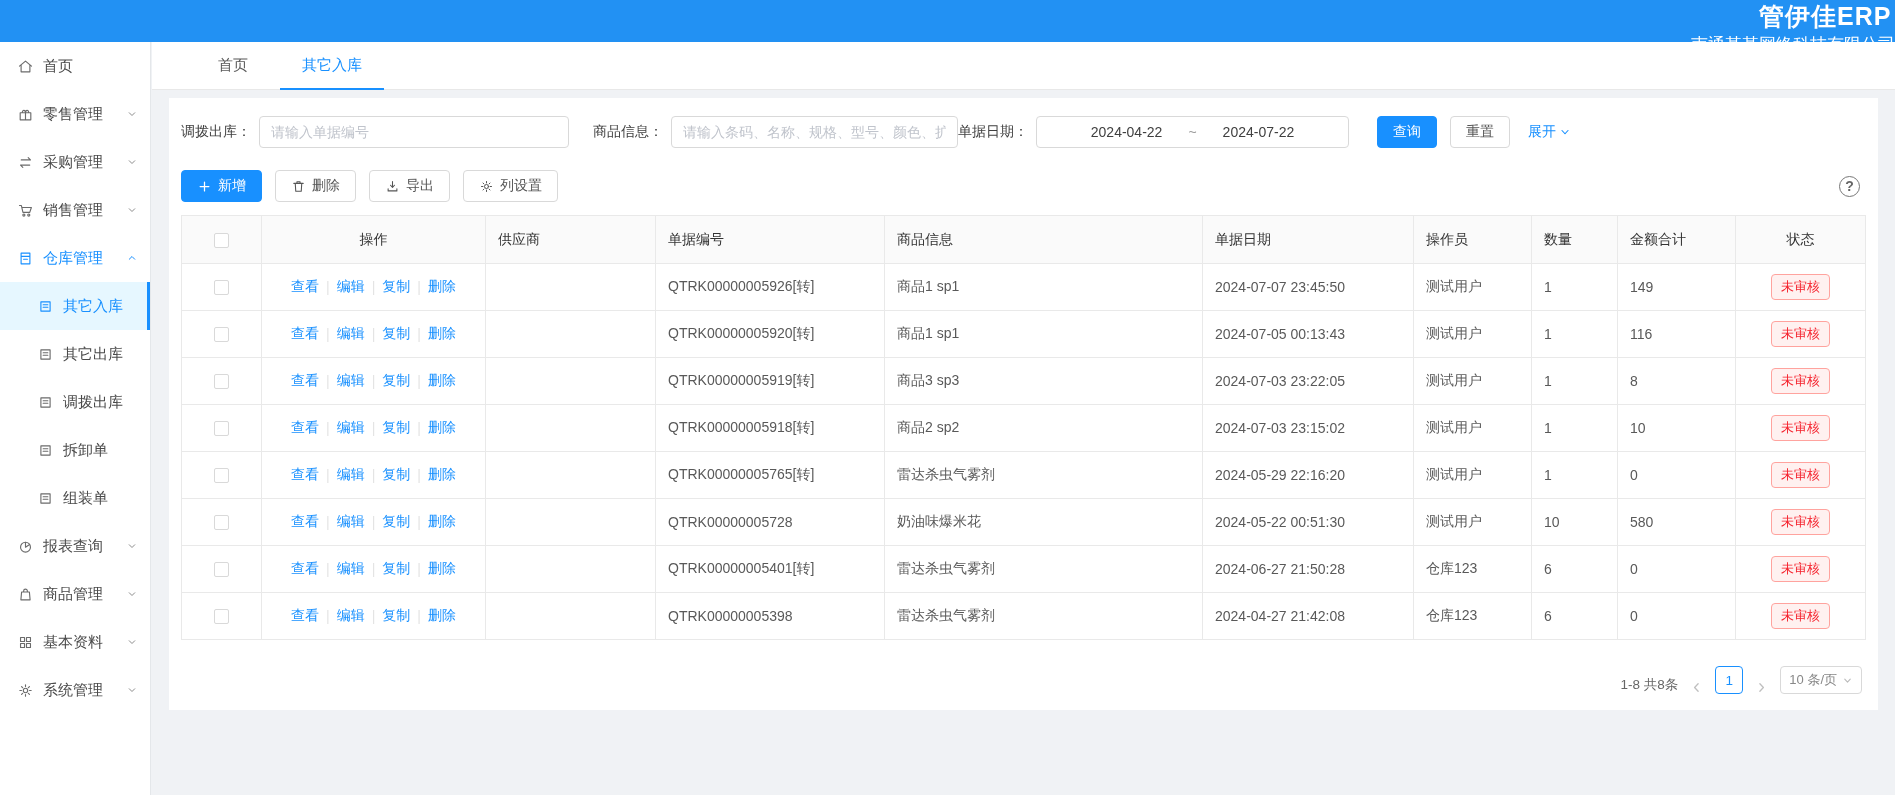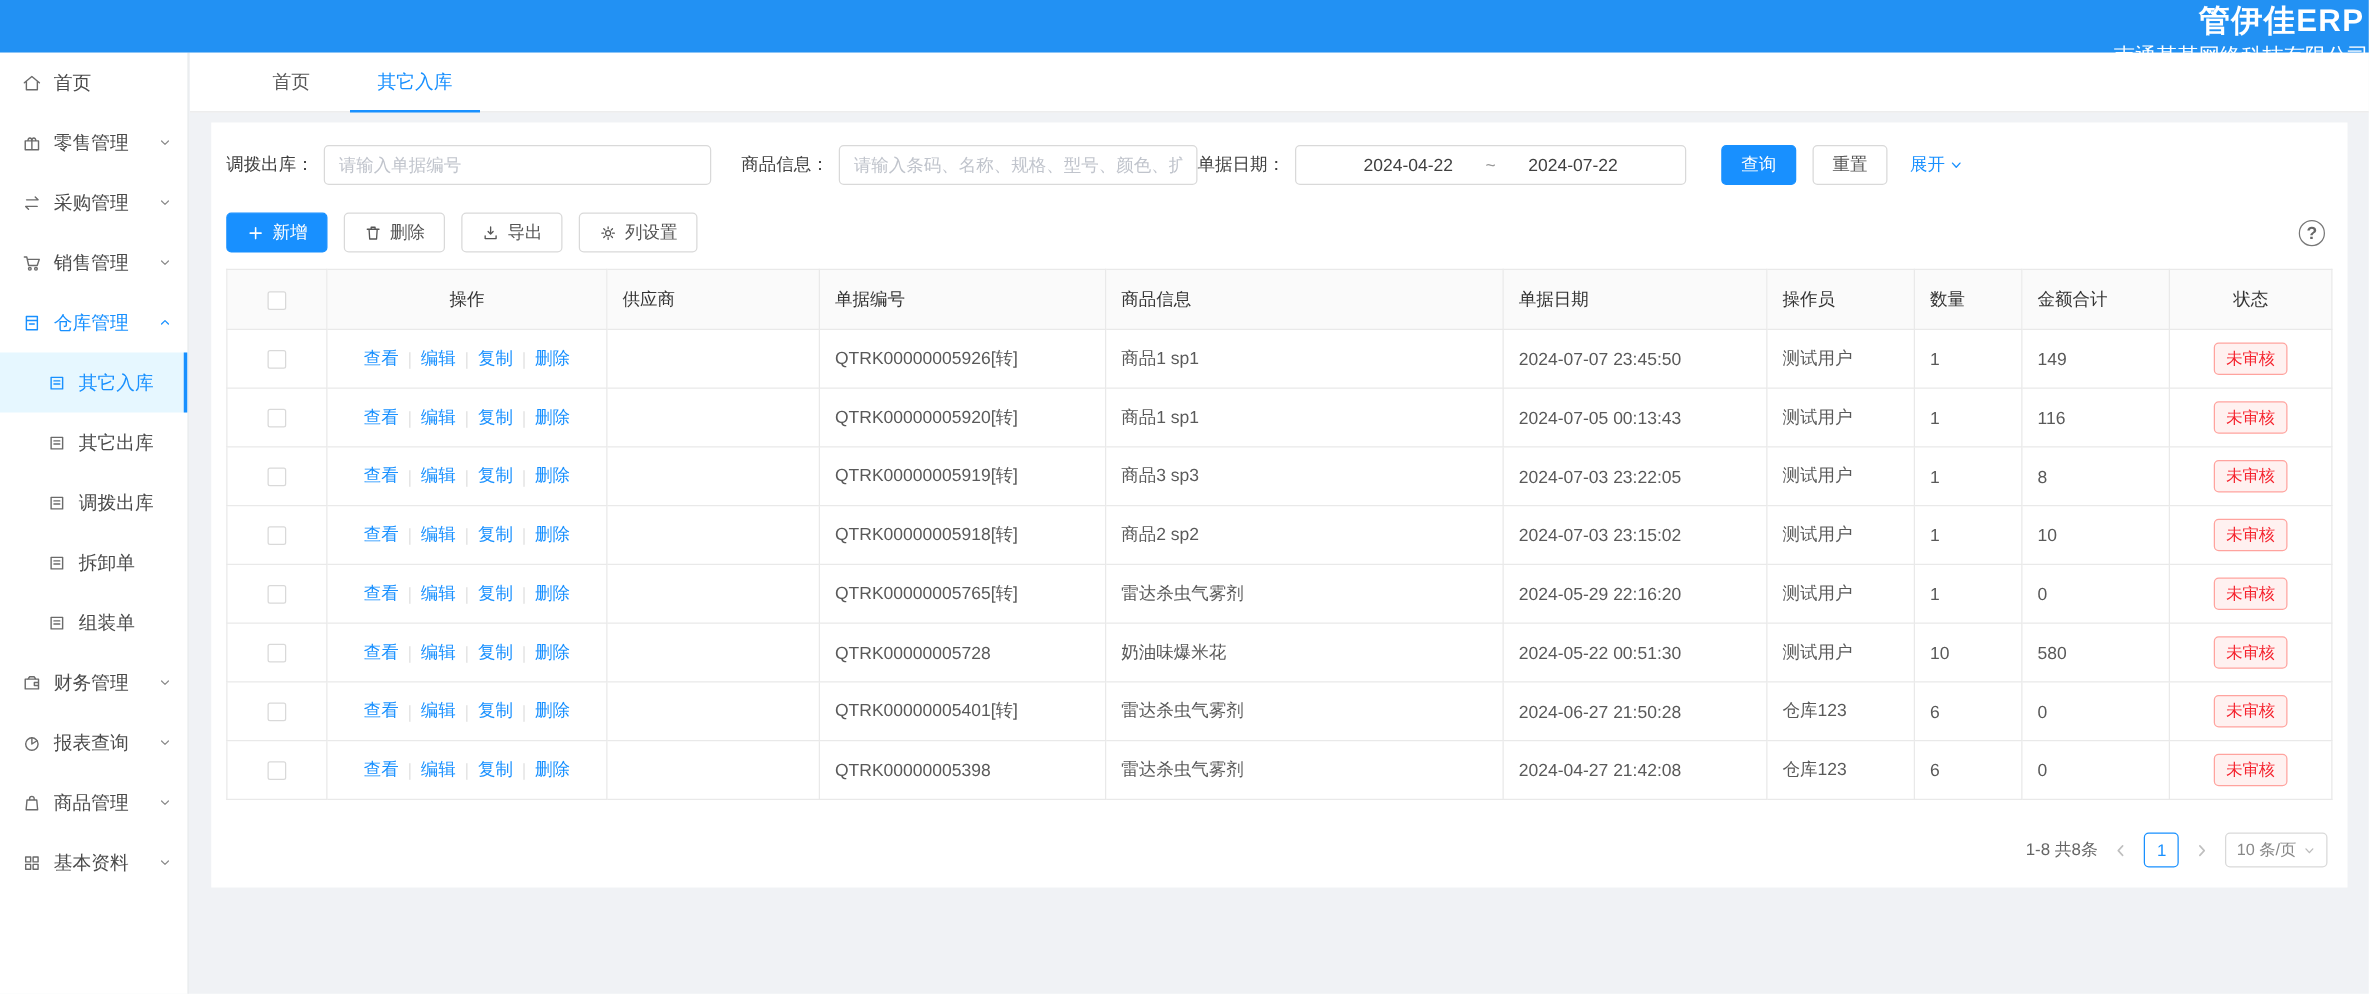--- a/index.html
+++ b/index.html
@@ -95,21 +95,21 @@
   .cb{ width:15px; height:15px; border:1px solid #d9d9d9; border-radius:2px; background:#fff; display:inline-block; vertical-align:middle; cursor:pointer; }
   .action-links{ display:flex; align-items:center; justify-content:center; }
   .action-links a{ color:#1890ff; text-decoration:none; cursor:pointer; }
   .a-sep{ color:#e4e4e4; margin:0 7px; }
   .status-tag{
     display:inline-block; padding:3px 9px; font-size:13px; color:#f5222d;
     background:#fff1f0; border:1px solid #ffa39e; border-radius:4px;
   }
 
   
-  .pagination{ display:flex; align-items:center; justify-content:flex-end; margin-top:26px; gap:12px; color:#666; font-size:13.5px; padding-right:4px; }
+  .pagination{ display:flex; align-items:flex-end; justify-content:flex-end; margin-top:26px; gap:12px; color:#666; font-size:13.5px; padding-right:4px; }
   .pg-arrow{ width:13px; height:13px; color:#bfbfbf; cursor:pointer; }
   .pg-num{
     min-width:28px; height:28px; border:1px solid #1890ff; border-radius:4px; color:#1890ff;
     display:flex; align-items:center; justify-content:center; background:#fff; cursor:pointer; font-size:13.5px;
   }
   .pg-size{
     height:28px; border:1px solid #d9d9d9; border-radius:4px; background:#fff; color:#888;
     display:flex; align-items:center; gap:5px; padding:0 8px; cursor:pointer; font-size:13px;
   }
   .pg-size svg{ width:11px; height:11px; color:#bbb; }
@@ -258,33 +258,20 @@
         <span class="mi-icon">
           <svg viewBox="0 0 24 24" fill="none" stroke="currentColor" stroke-width="1.6" stroke-linecap="round" stroke-linejoin="round">
             <path d="M5.5 5.5 H18.5 V18.5 H5.5 Z M8.7 9.5 H15.3 M8.7 13 H15.3"></path>
           </svg>
         </span>
         <span>组装单</span>
       </div>
       <div class="menu-item">
         <span class="mi-icon">
           <svg viewBox="0 0 24 24" fill="none" stroke="currentColor" stroke-width="1.6" stroke-linecap="round" stroke-linejoin="round">
-            <path d="M4.5 7.5 H19.5 V18.5 H4.5 Z M14.8 11.3 H19.5 V14.7 H14.8 Z M7.5 7.5 L9.5 4.8 H14.5 L16.5 7.5"></path>
-          </svg>
-        </span>
-        <span>财务管理</span>
-        <span class="mi-chevron">
-          <svg viewBox="0 0 24 24" fill="none" stroke="currentColor" stroke-width="1.6" stroke-linecap="round" stroke-linejoin="round">
-            <path d="M6.5 9.5 L12 15 L17.5 9.5" stroke-width="2"></path>
-          </svg>
-        </span>
-      </div>
-      <div class="menu-item">
-        <span class="mi-icon">
-          <svg viewBox="0 0 24 24" fill="none" stroke="currentColor" stroke-width="1.6" stroke-linecap="round" stroke-linejoin="round">
             <circle cx="12" cy="13" r="7"></circle>
             <path d="M12 13 V6 M12 13 L17.8 9.3"></path>
           </svg>
         </span>
         <span>报表查询</span>
         <span class="mi-chevron">
           <svg viewBox="0 0 24 24" fill="none" stroke="currentColor" stroke-width="1.6" stroke-linecap="round" stroke-linejoin="round">
             <path d="M6.5 9.5 L12 15 L17.5 9.5" stroke-width="2"></path>
           </svg>
         </span>
@@ -302,20 +289,34 @@
           </svg>
         </span>
       </div>
       <div class="menu-item">
         <span class="mi-icon">
           <svg viewBox="0 0 24 24" fill="none" stroke="currentColor" stroke-width="1.6" stroke-linecap="round" stroke-linejoin="round">
             <path d="M5 5 H10.6 V10.6 H5 Z M13.4 5 H19 V10.6 H13.4 Z M5 13.4 H10.6 V19 H5 Z M13.4 13.4 H19 V19 H13.4 Z"></path>
           </svg>
         </span>
         <span>基本资料</span>
+        <span class="mi-chevron">
+          <svg viewBox="0 0 24 24" fill="none" stroke="currentColor" stroke-width="1.6" stroke-linecap="round" stroke-linejoin="round">
+            <path d="M6.5 9.5 L12 15 L17.5 9.5" stroke-width="2"></path>
+          </svg>
+        </span>
+      </div>
+      <div class="menu-item">
+        <span class="mi-icon">
+          <svg viewBox="0 0 24 24" fill="none" stroke="currentColor" stroke-width="1.6" stroke-linecap="round" stroke-linejoin="round">
+            <circle cx="12" cy="12" r="3.1"></circle>
+            <path d="M12 4 V6.3 M12 17.7 V20 M4 12 H6.3 M17.7 12 H20 M6.4 6.4 L8 8 M16 16 L17.6 17.6 M17.6 6.4 L16 8 M8 16 L6.4 17.6"></path>
+          </svg>
+        </span>
+        <span>系统管理</span>
         <span class="mi-chevron">
           <svg viewBox="0 0 24 24" fill="none" stroke="currentColor" stroke-width="1.6" stroke-linecap="round" stroke-linejoin="round">
             <path d="M6.5 9.5 L12 15 L17.5 9.5" stroke-width="2"></path>
           </svg>
         </span>
       </div>
     </nav>
 </aside>
 
 <main class="main">

